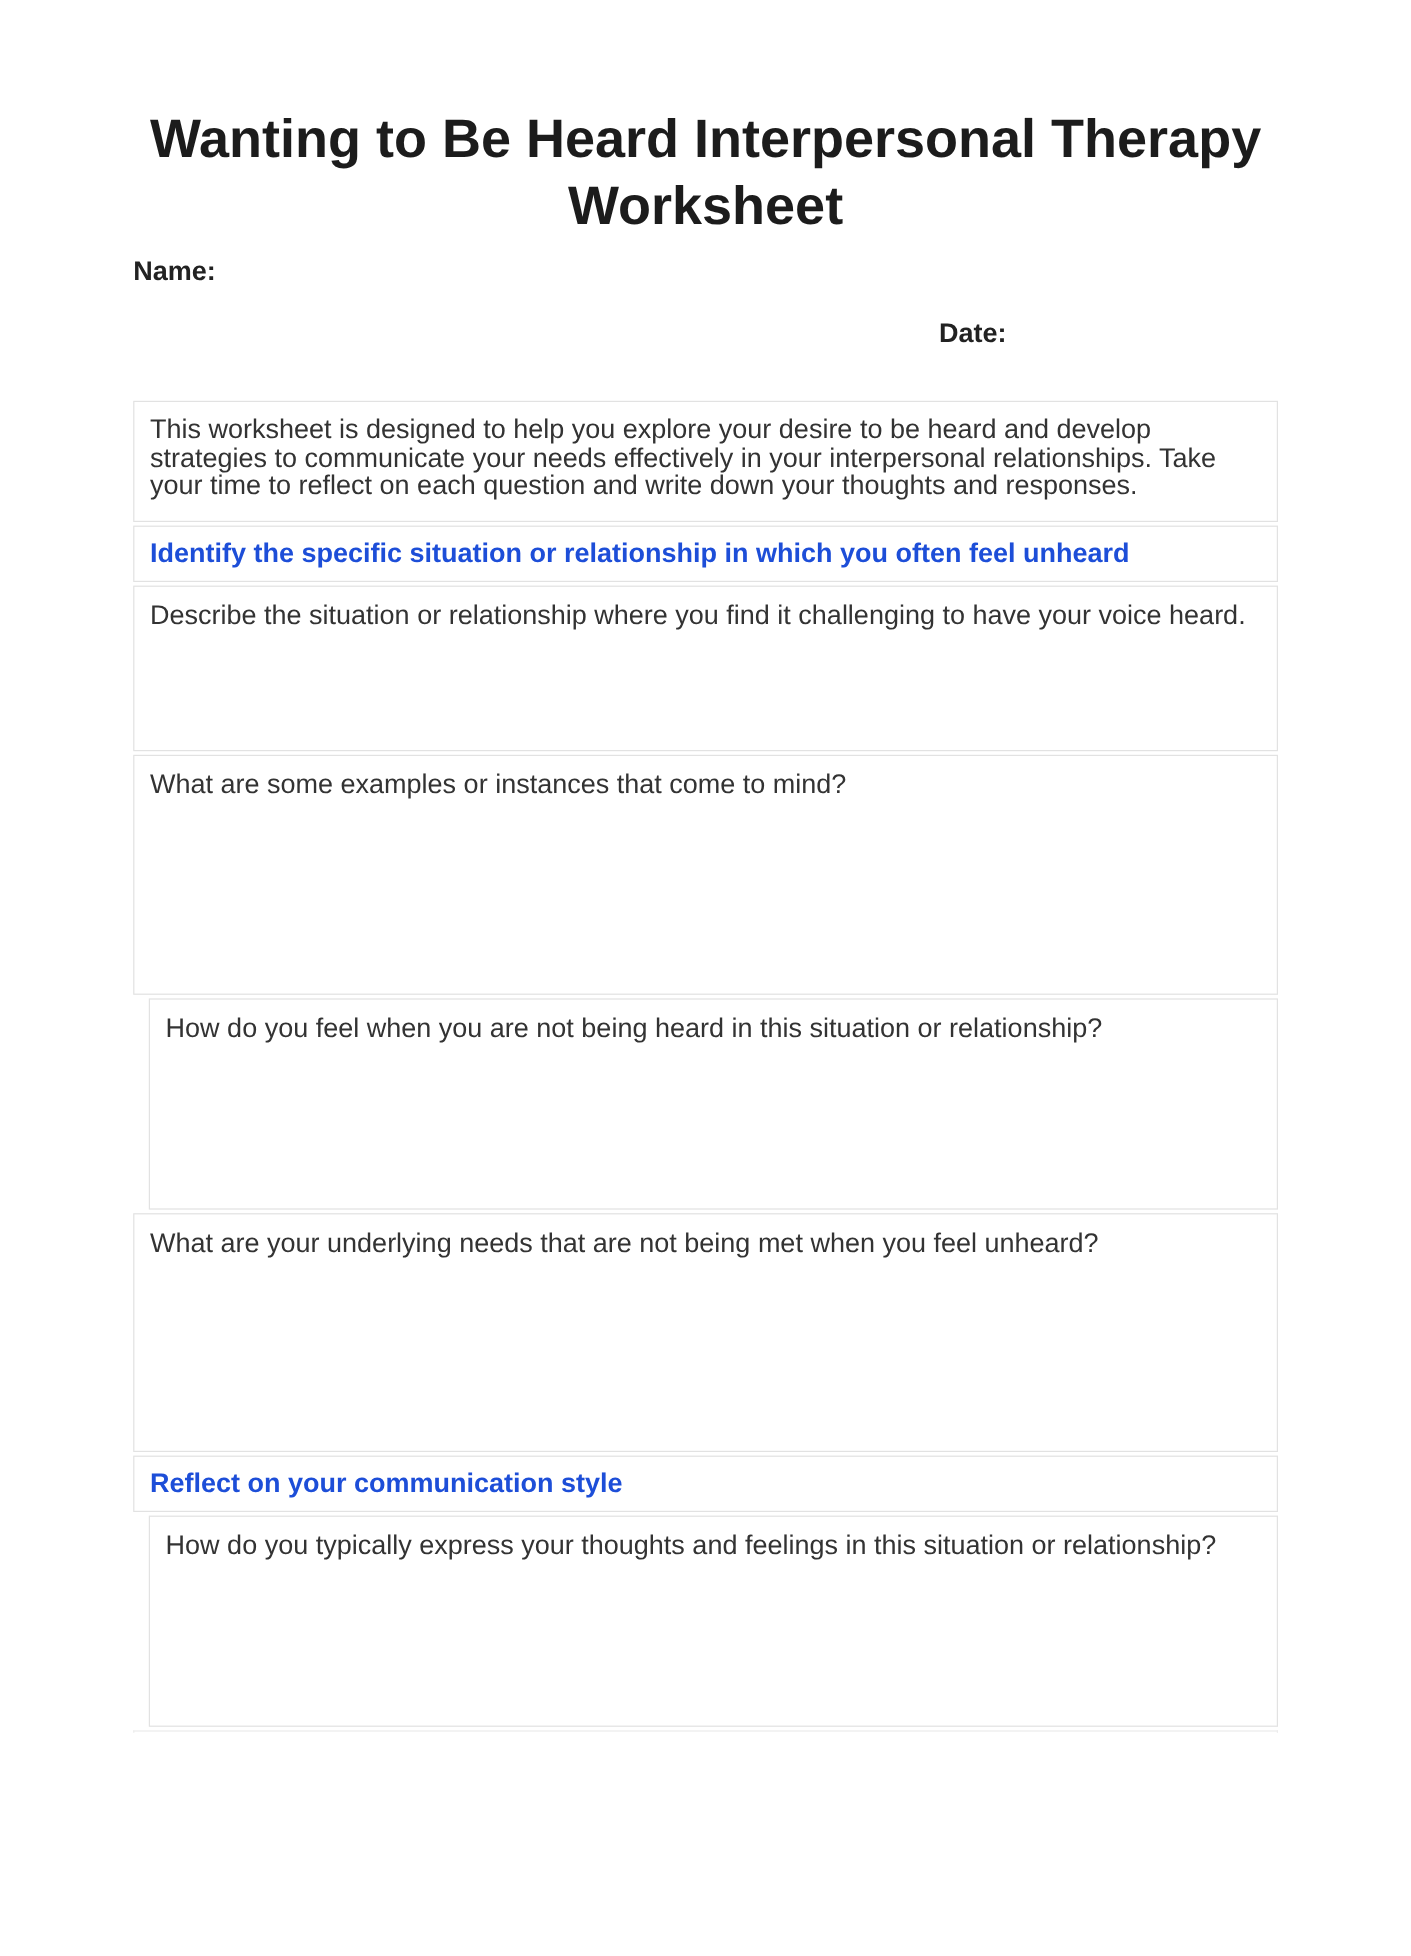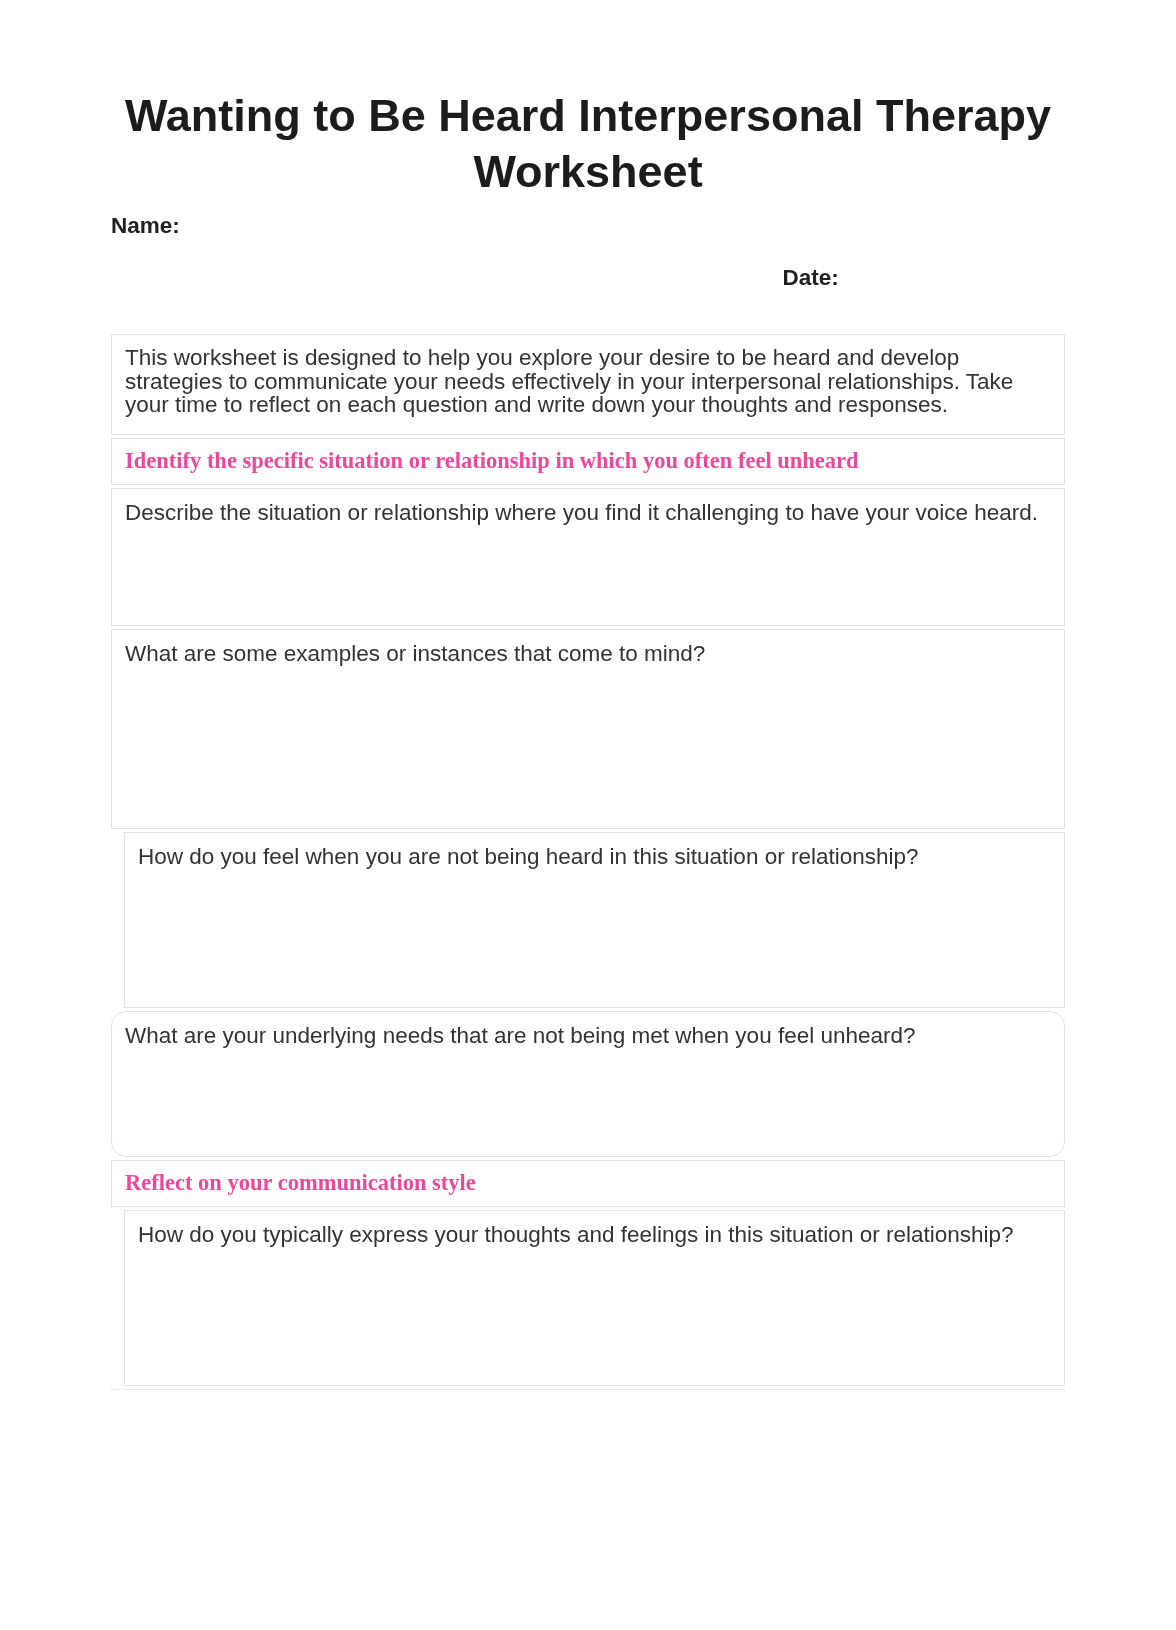--- a/index.html
+++ b/index.html
@@ -54,31 +54,30 @@
     overflow: hidden;
   }
   .row-intro {
     height: 101px;
     padding: 11px 12px 0 13px;
   }
   .row-head {
     height: 47px;
     padding: 10px 12px 0 13px;
     font-weight: bold;
-    color: #ec4899;
-    font-family: Liberation Serif, serif;
+    color: #1d4ed8;
   }
   .row-q {
     padding: 12px 12px 0 13px;
     display: flex;
     flex-direction: column;
   }
   .h191 { height: 138px; }
   .h196 { height: 176px; margin-left: 13px; }
-  .h199 { height: 146px; border-radius: 15px; }
+  .h199 { height: 199px; }
   .h200 { height: 200px; }
   .q-text { flex: 0 0 auto; }
   .answer-area { flex: 1 1 auto; }
   .row-sliver {
     height: 2px;
     border: 1px solid #ececec;
     border-bottom: none;
     margin-bottom: 0;
   }
 </style>

